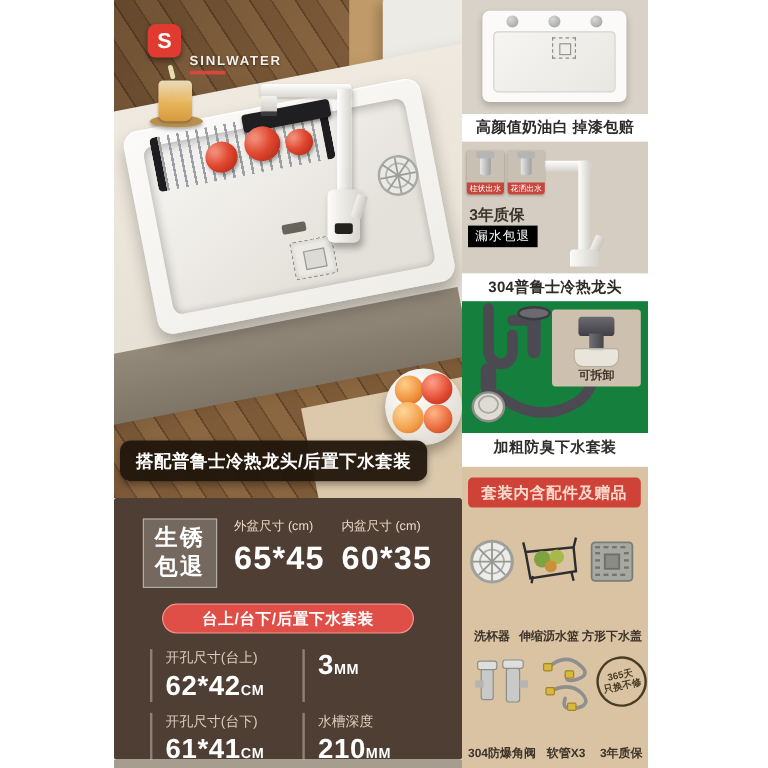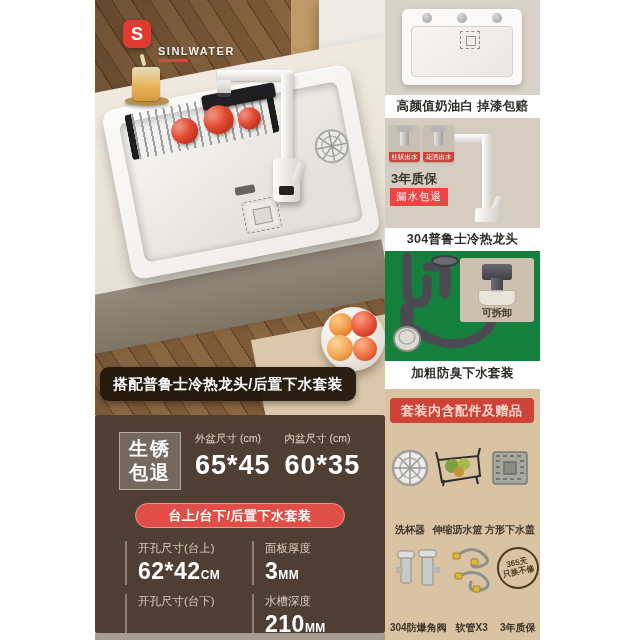--- a/index.html
+++ b/index.html
@@ -125,21 +125,21 @@
   .f2-spout{position:absolute;left:42px;top:24px;width:10px;height:13px;background:#eceae5;border-bottom:3px solid #4a4a4c;}
   .f2-base{position:absolute;left:90px;top:90px;width:24px;height:14px;background:linear-gradient(90deg,#fdfcfa,#d4d1cb);border-radius:3px 3px 0 0;}
   .f2-handle{position:absolute;left:108px;top:78px;width:8px;height:18px;background:linear-gradient(90deg,#f4f2ee,#c6c3bd);transform:rotate(24deg);border-radius:2px;}
   .inset{position:absolute;top:7px;width:31px;height:37px;background:#c9c0b4;border-radius:3px;box-shadow:0 1px 2px rgba(0,0,0,.2);}
   .inset.i1{left:4px;} .inset.i2{left:38px;}
   .nozzle{position:absolute;left:11px;top:5px;width:9px;height:16px;background:linear-gradient(90deg,#e8e8e8,#9e9e9e);border-radius:2px;}
   .nozzle::before{content:"";position:absolute;left:-3px;top:-4px;width:15px;height:6px;background:#b5b5b5;border-radius:2px;}
   .mode-tag{position:absolute;left:0;bottom:0;width:100%;height:10px;background:#c6453c;color:#fff;font-size:6.5px;
             display:flex;align-items:center;justify-content:center;border-radius:0 0 3px 3px;letter-spacing:0;}
   .warranty-text{position:absolute;left:6px;top:52px;font-size:13px;font-weight:bold;color:#3a342c;}
-  .refund-tag{position:absolute;left:5px;top:70px;background:#ef4444;color:#fff;font-size:10.5px;padding:2px 6px;letter-spacing:1px;}
+  .refund-tag{position:absolute;left:5px;top:70px;background:#000000;color:#fff;font-size:10.5px;padding:2px 6px;letter-spacing:1px;}
 
   
   .p3svg{position:absolute;left:0;top:0;}
   .inset3{position:absolute;right:6px;top:7px;width:74px;height:64px;background:#cec0ae;border-radius:3px;overflow:hidden;}
   .tee{position:absolute;left:22px;top:6px;width:30px;height:16px;background:linear-gradient(180deg,#6a6a70,#3f3f45);border-radius:3px;}
   .tee::after{content:"";position:absolute;left:9px;top:14px;width:12px;height:14px;background:linear-gradient(90deg,#707076,#44444a);}
   .cupb{position:absolute;left:18px;top:32px;width:38px;height:16px;background:rgba(240,238,230,.8);border:1px solid #b9b0a0;border-radius:3px 3px 8px 8px;}
   .detach-tag{position:absolute;left:0;bottom:2px;width:100%;text-align:center;font-size:10px;font-weight:bold;color:#42382c;}
 
   
@@ -239,25 +239,25 @@
         <span class="size-value">60*35</span>
       </div>
     </div>
     <div class="install-pill">台上/台下/后置下水套装</div>
     <div class="detail-grid">
       <div class="detail-cell">
         <div class="detail-label">开孔尺寸(台上)</div>
         <div class="detail-value"><span>62*42</span><span class="detail-unit">CM</span></div>
       </div>
       <div class="detail-cell">
-        <div class="detail-label">面板厚度</div>
         <div class="detail-value"><span>3</span><span class="detail-unit">MM</span></div>
       </div>
       <div class="detail-cell">
         <div class="detail-label">开孔尺寸(台下)</div>
+        <div class="detail-value"><span>61*41</span><span class="detail-unit">CM</span></div>
       </div>
       <div class="detail-cell">
         <div class="detail-label">水槽深度</div>
         <div class="detail-value"><span>210</span><span class="detail-unit">MM</span></div>
       </div>
     </div>
   </div>
   <div class="bottom-strip"></div>
 
   <div class="sidecol">

